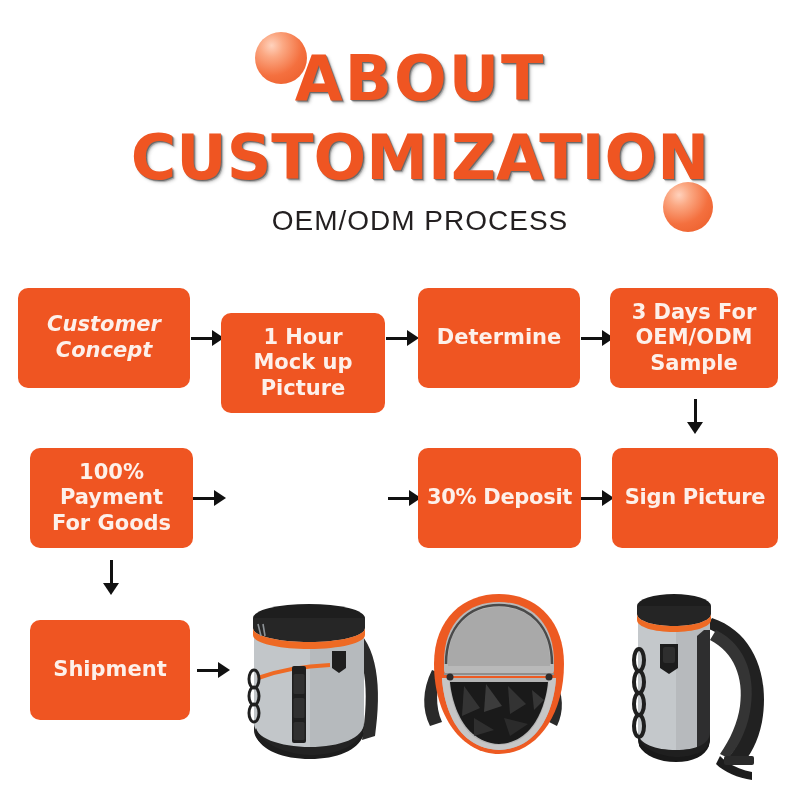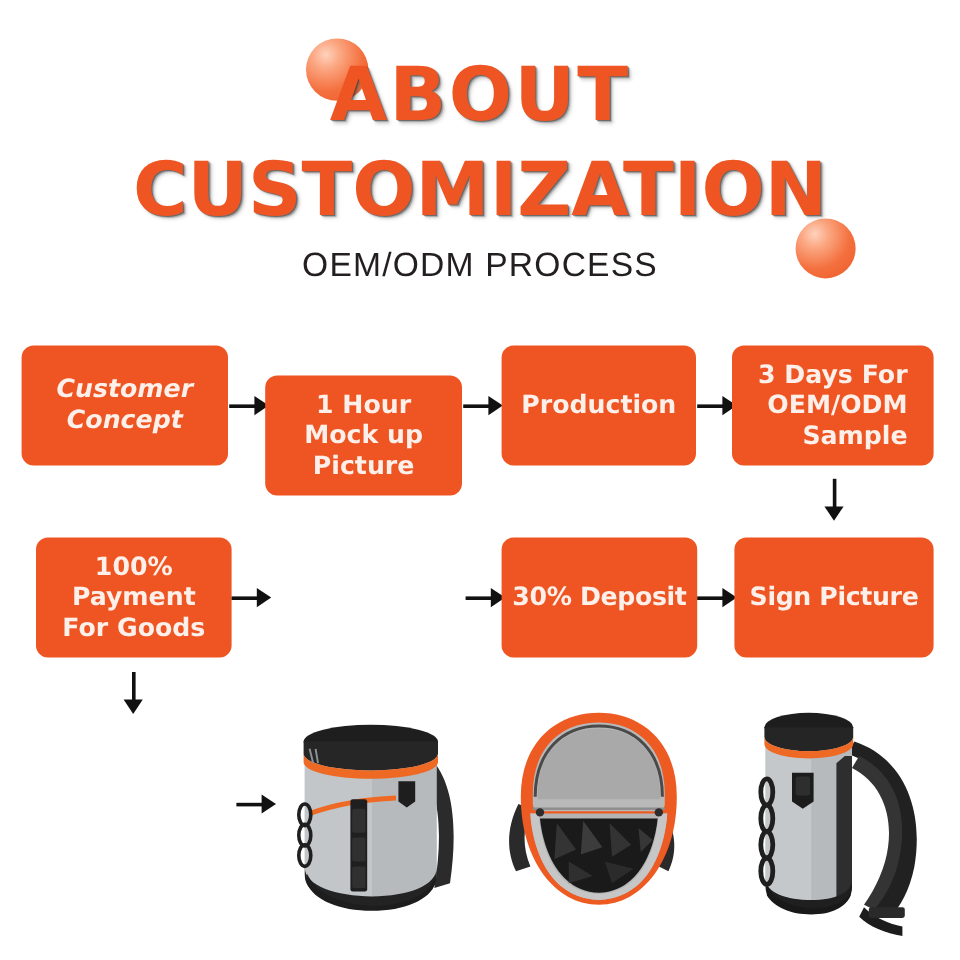--- a/index.html
+++ b/index.html
@@ -10,20 +10,21 @@
     background: #ffffff;
     font-family: "Liberation Sans", sans-serif;
     overflow: hidden;
   }
 
   #page {
     position: relative;
     width: 800px;
     height: 800px;
     background: #ffffff;
+    padding-left: 20px;
   }
 
   
   .deco-circle {
     position: absolute;
     border-radius: 50%;
     background: radial-gradient(circle at 32% 26%, #ffd2bd 0%, #fba883 22%, #f4703f 58%, #ea5a26 100%);
     z-index: 1;
   }
   #circle-top  { left: 255px; top: 32px;  width: 52px; height: 52px; }
@@ -75,21 +76,21 @@
     line-height: 1.22;
     padding: 2px 4px;
     white-space: pre-line;
   }
   .flow-box.tight { font-size: 21px; letter-spacing: -0.3px; }
 
   
   #box-customer-concept { left: 18px;  top: 288px; width: 172px; height: 100px; font-style: italic; }
   #box-mockup           { left: 221px; top: 288px; width: 164px; height: 100px; margin-top: 25px; }
   #box-determine        { left: 418px; top: 288px; width: 162px; height: 100px; }
-  #box-sample           { left: 610px; top: 288px; width: 168px; height: 100px; text-align: right; }
+  #box-sample           { left: 610px; top: 288px; width: 168px; height: 100px; }
 
   
   #box-payment          { left: 30px;  top: 448px; width: 163px; height: 100px; }
   #box-production       { left: 225px; top: 448px; width: 163px; height: 100px; }
   #box-deposit30        { left: 418px; top: 448px; width: 163px; height: 100px; }
   #box-sign-deposit     { left: 612px; top: 448px; width: 166px; height: 100px; }
 
   
   #box-shipment         { left: 30px;  top: 620px; width: 160px; height: 100px; }
 
@@ -178,21 +179,21 @@
 
   <div class="flow-box" id="box-mockup">1 Hour
 Mock up
 Picture</div>
 
   <div class="arrow-right" id="arrow-r1-2">
     <div class="shaft"></div>
       <div class="head"></div>
   </div>
 
-  <div class="flow-box" id="box-determine">Production</div>
+  <div class="flow-box" id="box-determine">Determine</div>
 
   <div class="arrow-right" id="arrow-r1-3">
     <div class="shaft"></div>
       <div class="head"></div>
   </div>
 
   <div class="flow-box" id="box-sample">3 Days For
 OEM/ODM
 Sample</div>
 
@@ -223,20 +224,21 @@
       <div class="head"></div>
   </div>
 
   <div class="flow-box tight" id="box-sign-deposit">Sign Picture</div>
 
   <div class="arrow-down" id="arrow-down-left">
     <div class="shaft"></div>
       <div class="head"></div>
   </div>
 
+  <div class="flow-box" id="box-shipment">Shipment</div>
 
   <div class="arrow-right" id="arrow-r3-1">
     <div class="shaft"></div>
       <div class="head"></div>
   </div>
 
   <svg class="product" id="product-closed" viewBox="0 0 190 220">
 
     <path d="M120 48 C146 66 150 110 143 158 L130 162 C138 112 134 72 112 56 Z" fill="#2b2b2b"></path>
 

